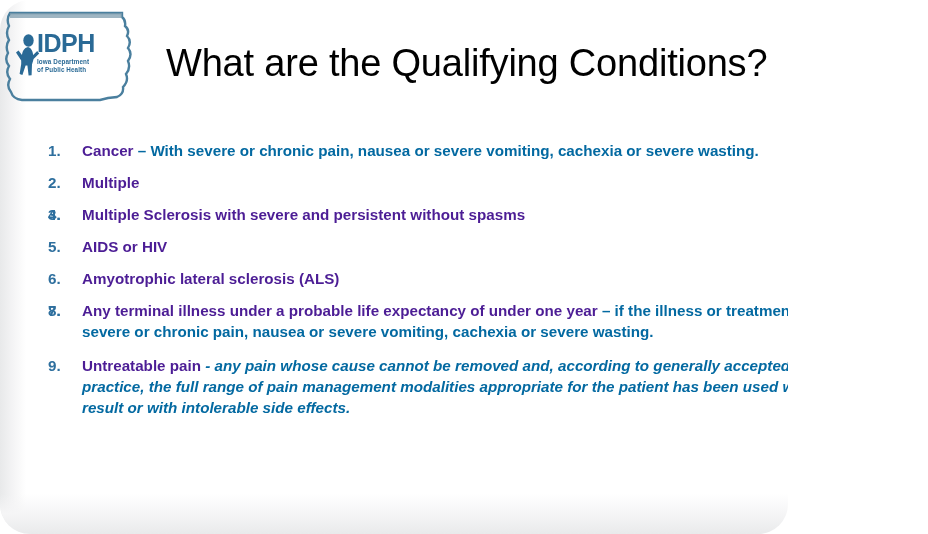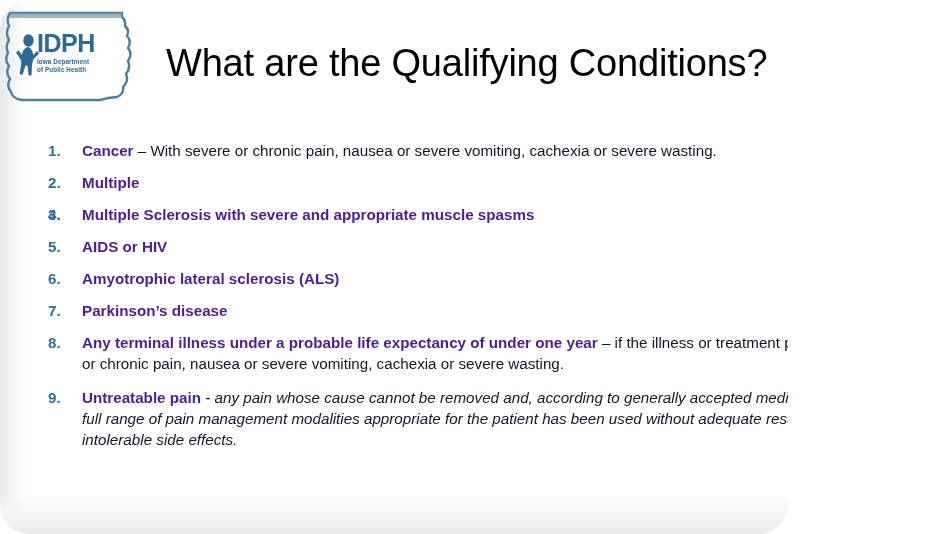--- a/index.html
+++ b/index.html
@@ -113,21 +113,21 @@
     font-weight: bold;
     font-size: 15.2px;
     color: #2e6f9e;
     text-align: left;
   }
 
   .term {
     font-weight: bold;
     color: #4c1d95;
   }
-  .detail { color: #0f172a; }
+  .detail { color: #0369a1; font-weight: bold; }
   .detail.italic { font-style: italic; }
 </style>
 </head>
 <body>
 
 <div id="slide">
 
   <div id="vignette-left"></div>
   <div id="vignette-bottom"></div>
 
@@ -158,21 +158,21 @@
       </div>
     </div>
 
     <div id="slide-title">What are the Qualifying Conditions?</div>
   </div>
 
   <div id="conditions-list">
       <div class="condition-item"><span class="item-number">1.</span><span class="term">Cancer</span><span class="detail"> – With severe or chronic pain, nausea or severe vomiting, cachexia or severe wasting.</span></div>
       <div class="condition-item"><span class="item-number">2.</span><span class="term">Multiple</span></div>
       <div class="condition-item"><span class="item-number">3.</span></div>
-      <div class="condition-item"><span class="item-number">4.</span><span class="term">Multiple Sclerosis with severe and appropriate muscle spasms</span></div>
+      <div class="condition-item"><span class="item-number">4.</span><span class="term">Multiple Sclerosis with severe and persistent without spasms</span></div>
       <div class="condition-item"><span class="item-number">5.</span><span class="term">AIDS or HIV</span></div>
       <div class="condition-item"><span class="item-number">6.</span><span class="term">Amyotrophic lateral sclerosis (ALS)</span></div>
-      <div class="condition-item"><span class="item-number">7.</span><span class="term">Parkinson’s disease</span></div>
+      <div class="condition-item"><span class="item-number">7.</span></div>
       <div class="condition-item multiline"><span class="item-number">8.</span><span class="term">Any terminal illness under a probable life expectancy of under one year</span><span class="detail"> – if the illness or treatment produces: severe or chronic pain, nausea or severe vomiting, cachexia or severe wasting.</span></div>
       <div class="condition-item multiline"><span class="item-number">9.</span><span class="term">Untreatable pain</span><span class="detail italic"> - any pain whose cause cannot be removed and, according to generally accepted medical practice, the full range of pain management modalities appropriate for the patient has been used without adequate result or with intolerable side effects.</span></div>
     </div>
 
 </div>
 
 </body></html>

